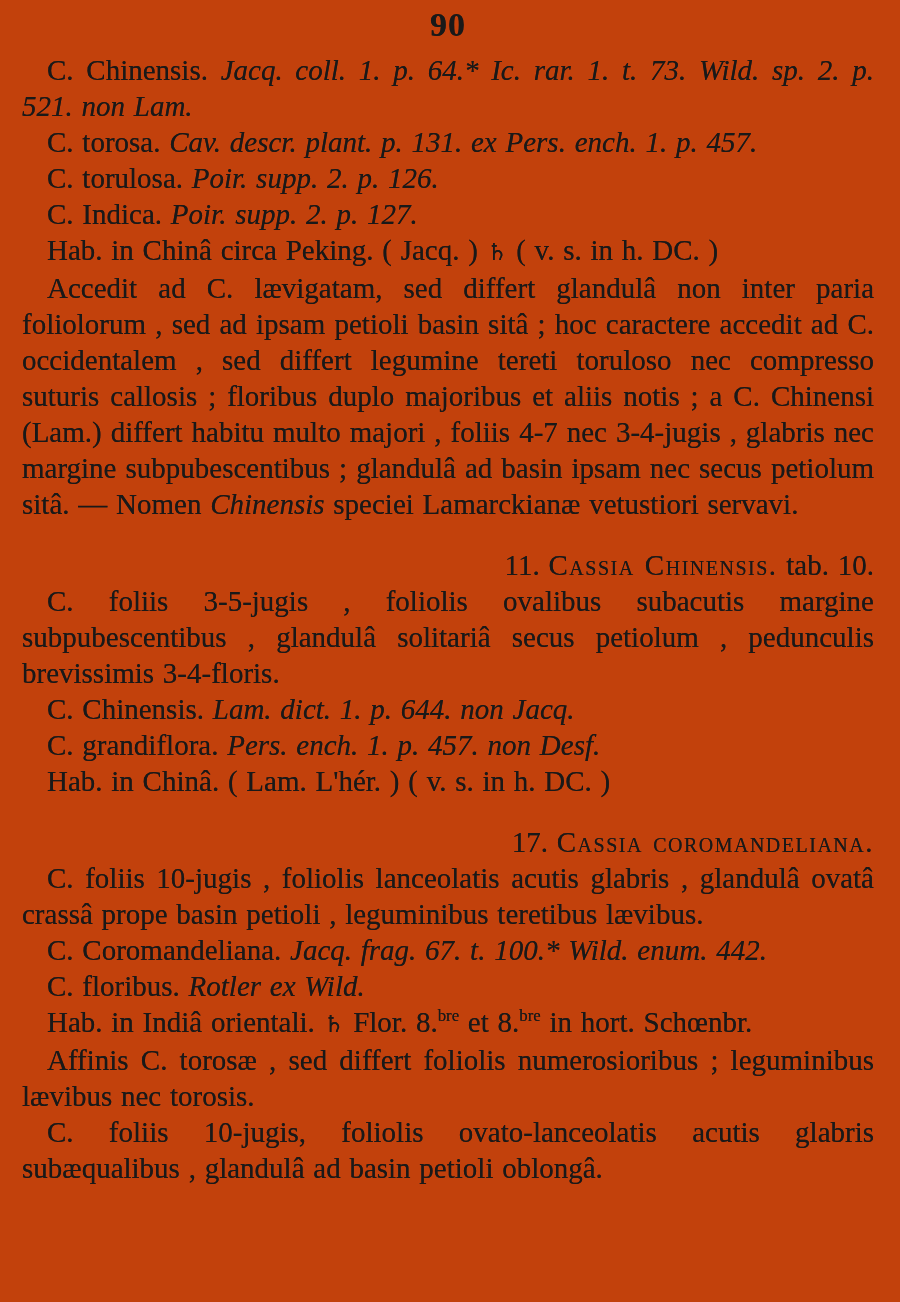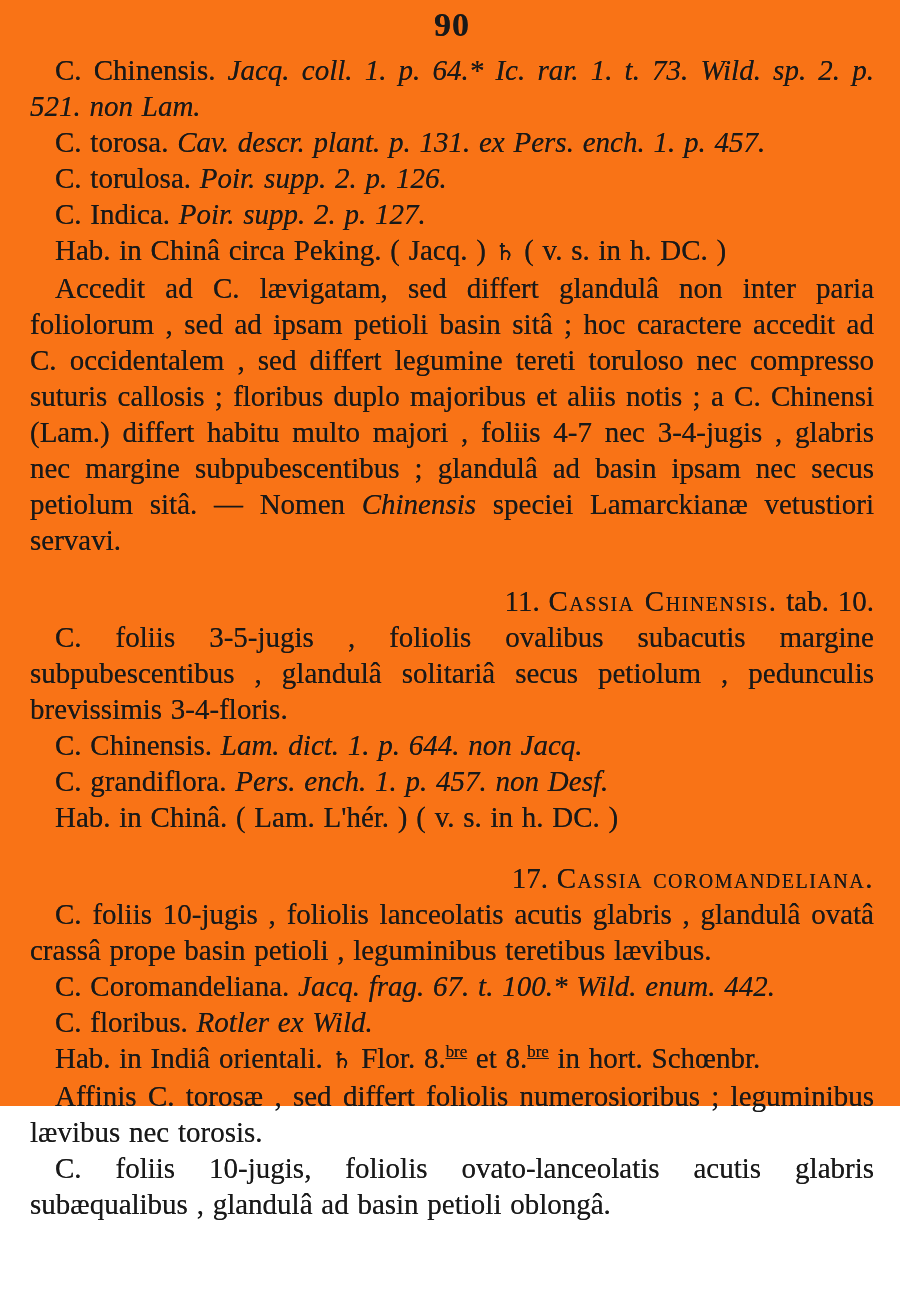--- a/index.html
+++ b/index.html
@@ -10,23 +10,23 @@
   body {
     width: 900px;
     height: 1302px;
     overflow: hidden;
     font-family: "Liberation Serif", "DejaVu Serif", serif;
     color: #191919;
   }
   .page {
     box-sizing: border-box;
     width: 900px;
-    height: 1106px;
-    padding: 4px 26px 0 30px;
-    background: #f97316;
+    height: 1302px;
+    padding: 4px 26px 0 22px;
+    background: #c2410c;
   }
   .page-number {
     text-align: center;
     font-weight: bold;
     font-size: 34px;
     line-height: 42px;
     letter-spacing: 1px;
     text-shadow: 0 0 0.6px rgba(25,25,25,0.8);
   }
   .text-block {
@@ -41,21 +41,21 @@
     word-spacing: 1.5px;
     text-shadow: 0 0 0.6px rgba(25,25,25,0.8);
   }
   .para.heading {
     margin-top: 25px;
     text-align: right;
   }
   .seg-normal {}
   .seg-italic { font-style: italic; }
   .seg-smallcaps { font-variant: small-caps; letter-spacing: 1.5px; }
-  .seg-sup { vertical-align: super; font-size: 0.58em; line-height: 0; text-decoration: underline; }
+  .seg-sup { vertical-align: super; font-size: 0.58em; line-height: 0; }
   .seg-symbol { font-family: "DejaVu Sans", sans-serif; font-size: 0.8em; }
 </style>
 </head>
 <body>
 
 <div class="page">
   <div class="page-number">90</div>
   <div class="text-block" id="text-block">
       <p class="para entry"><span class="seg-normal">C. Chinensis. </span><span class="seg-italic">Jacq. coll. 1. p. 64.* Ic. rar. 1. t. 73. Wild. sp. 2. p. 521. non Lam.</span></p>
       <p class="para entry"><span class="seg-normal">C. torosa. </span><span class="seg-italic">Cav. descr. plant. p. 131. ex Pers. ench. 1. p. 457.</span></p>

